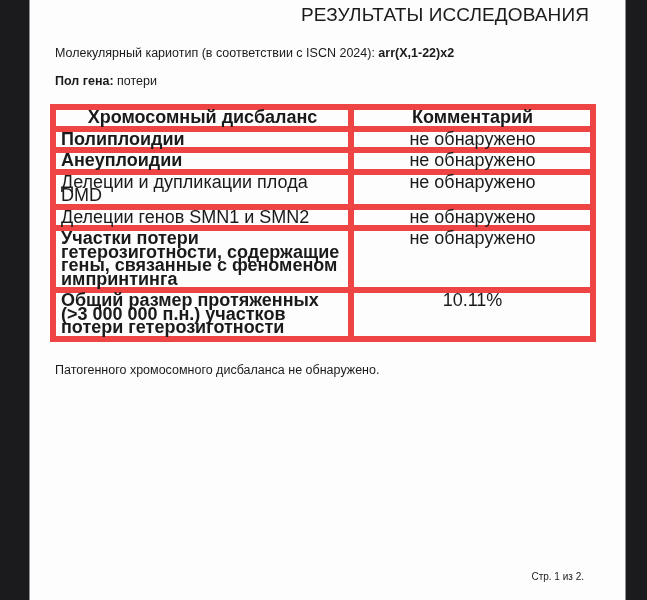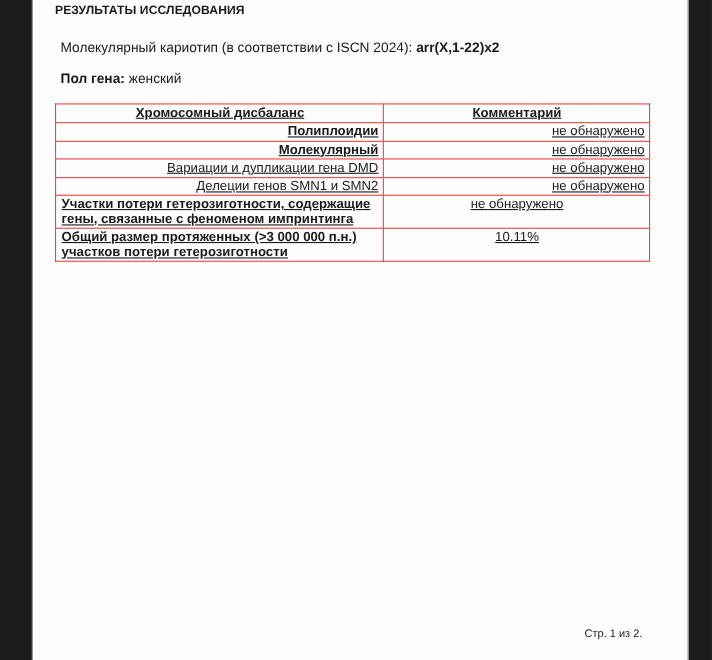--- a/index.html
+++ b/index.html
@@ -21,57 +21,56 @@
     background: #fdfdfd;
     border-left: 1px solid #8f8f92;
     border-right: 1px solid #8f8f92;
     color: #1a1a1a;
   }
   .content {
     padding: 0 36px 0 20px;
   }
   .doc-title {
     padding-top: 4px;
-    text-align: left;
-    font-weight: bold;
-    font-size: 11px;
+    text-align: right;
+    font-weight: normal;
+    font-size: 19px;
     letter-spacing: 0.1px;
   }
   .line {
     font-size: 12.5px;
     padding-left: 5px;
     white-space: nowrap;
   }
   .line.karyotype { margin-top: 20px; }
   .line.fetal-sex { margin-top: 14px; }
   .bold { font-weight: bold; }
   table.report-table {
     margin-top: 16px;
     width: 540px;
     border-collapse: collapse;
     table-layout: fixed;
   }
   table.report-table td, table.report-table th {
-    border: 1px solid #ef4444;
-    font-size: 12px;
+    border: 6px solid #ef4444;
+    font-size: 18px;
     line-height: 13.5px;
     padding: 1px 4px 1px 5px;
     vertical-align: top;
-    text-decoration: underline;
   }
   table.report-table th {
     text-align: center;
     font-weight: bold;
     height: 17px;
   }
   col.c-imbalance { width: 298px; }
   col.c-comment  { width: 242px; }
   td.cell-imbalance { text-align: left; }
   td.cell-comment  { text-align: center; }
-  tr.row-single td { height: 15px; text-align: right; }
+  tr.row-single td { height: 15px; }
   .conclusion {
     margin-top: 21px;
     font-size: 12.5px;
     padding-left: 5px;
   }
   .page-number {
     position: absolute;
     right: 41px; bottom: 18px;
     font-size: 10px;
     color: #222;
@@ -87,60 +86,61 @@
 
       <div class="doc-title">РЕЗУЛЬТАТЫ ИССЛЕДОВАНИЯ</div>
 
       <div class="line karyotype">
         <span>Молекулярный кариотип (в соответствии с ISCN 2024):</span>
         <span class="bold">arr(X,1-22)x2</span>
       </div>
 
       <div class="line fetal-sex">
         <span class="bold">Пол гена:</span>
-        <span>женский</span>
+        <span>потери</span>
       </div>
 
       <table class="report-table">
         <colgroup>
           <col class="c-imbalance">
           <col class="c-comment">
         </colgroup>
         <thead>
           <tr>
             <th>Хромосомный дисбаланс</th>
             <th>Комментарий</th>
           </tr>
         </thead>
         <tbody id="table-body">
             <tr class="row-single">
               <td class="cell-imbalance bold">Полиплоидии</td>
               <td class="cell-comment">не обнаружено</td>
             </tr>
             <tr class="row-single">
-              <td class="cell-imbalance bold">Молекулярный</td>
+              <td class="cell-imbalance bold">Анеуплоидии</td>
               <td class="cell-comment">не обнаружено</td>
             </tr>
             <tr class="row-single">
-              <td class="cell-imbalance">Вариации и дупликации гена DMD</td>
+              <td class="cell-imbalance">Делеции и дупликации плода DMD</td>
               <td class="cell-comment">не обнаружено</td>
             </tr>
             <tr class="row-single">
               <td class="cell-imbalance">Делеции генов SMN1 и SMN2</td>
               <td class="cell-comment">не обнаружено</td>
             </tr>
             <tr>
               <td class="cell-imbalance bold">Участки потери гетерозиготности, содержащие гены, связанные с феноменом импринтинга</td>
               <td class="cell-comment">не обнаружено</td>
             </tr>
             <tr>
               <td class="cell-imbalance bold">Общий размер протяженных (&gt;3 000 000 п.н.) участков потери гетерозиготности</td>
               <td class="cell-comment">10.11%</td>
             </tr>
           </tbody>
       </table>
 
+      <div class="conclusion">Патогенного хромосомного дисбаланса не обнаружено.</div>
 
     </div>
 
     <div class="page-number">Стр. 1 из 2.</div>
   </div>
 </div>
 
 </body></html>

